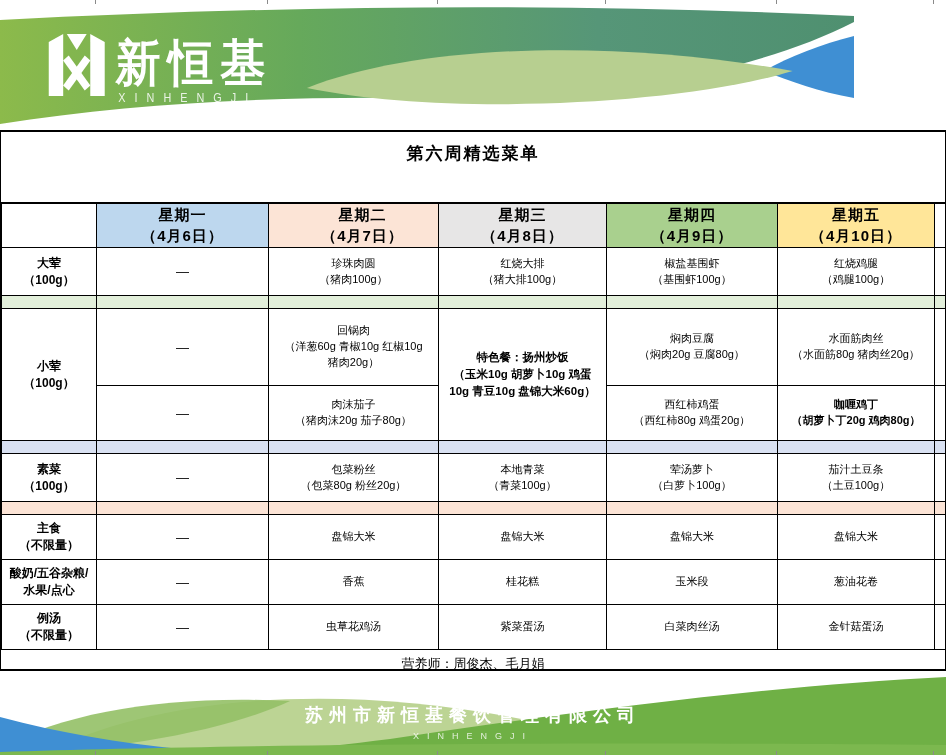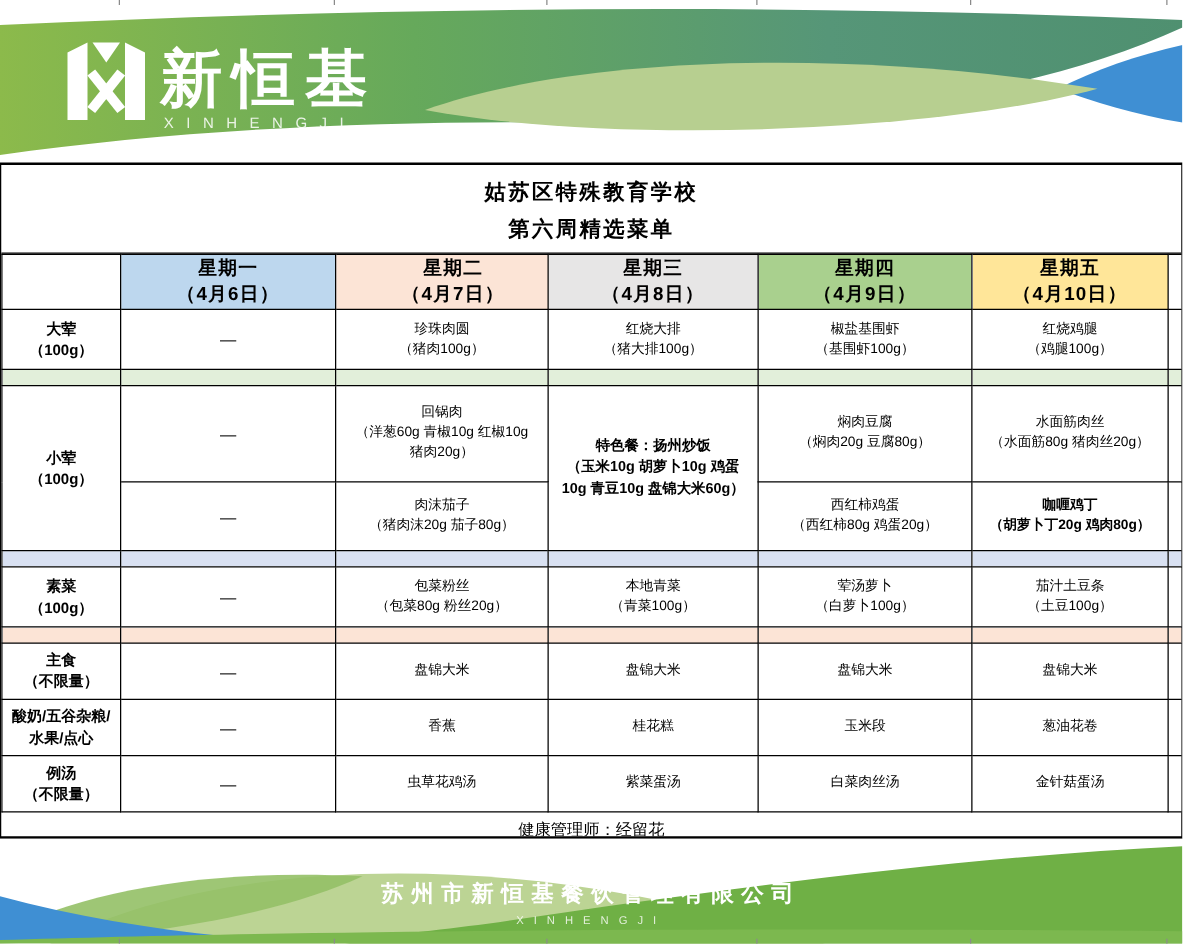--- a/index.html
+++ b/index.html
@@ -1,21 +1,21 @@
 <!DOCTYPE html>
 <html><head>
 <meta charset="utf-8">
 <style>
   * { margin:0; padding:0; box-sizing:border-box; }
   html,body { width:946px; height:755px; overflow:hidden; background:#fff;
     font-family:"Liberation Sans","DejaVu Sans",sans-serif; color:#000; }
   body { position:relative; }
 
   
-  .banner { position:absolute; top:0; left:0; width:946px; height:130px; background:#fff; }
+  .banner { position:absolute; top:0; left:0; width:854px; height:130px; background:#fff; }
   .banner svg { width:100%; height:100%; display:block; }
 
   
   .sheet { position:absolute; top:130px; left:0; width:946px; height:541px;
     border-top:2px solid #000; border-bottom:2px solid #000;
     border-left:1px solid #000; border-right:1px solid #000; overflow:hidden; background:#fff; }
 
   .title-block { height:71px; border-bottom:1px solid #000; text-align:center;
     font-weight:700; font-size:17px; line-height:1.75; padding-top:7px; letter-spacing:2px; }
 
@@ -62,21 +62,20 @@
       <path d="M19,26 L43,56" stroke="#fff" stroke-width="8"></path>
       <path d="M43,26 L19,56" stroke="#fff" stroke-width="8"></path>
     </g>
     <text x="128" y="80" font-size="50" font-weight="700" fill="#ffffff" letter-spacing="8">新恒基</text>
     <text x="131" y="102" font-size="12" fill="#ffffff" opacity="0.85" letter-spacing="10">XINHENGJI</text>
   </svg>
 </div>
 
 <div class="sheet">
   <div class="title-block">
-    <div>姑苏区特殊教育学校</div>
     <div>第六周精选菜单</div>
   </div>
 
   <table id="menu-table">
     <colgroup id="menu-cols">
         <col style="width: 95px;">
         <col style="width: 172px;">
         <col style="width: 170px;">
         <col style="width: 168px;">
         <col style="width: 171px;">
@@ -206,20 +205,21 @@
           <td class="dish">虫草花鸡汤</td>
           <td class="dish">紫菜蛋汤</td>
           <td class="dish">白菜肉丝汤</td>
           <td class="dish">金针菇蛋汤</td>
           <td class="edge-cell"></td>
         </tr>
       </tbody>
   </table>
 
   <div class="notes">
+    <div>营养师：周俊杰、毛月娟</div>
     <div>健康管理师：经留花</div>
   </div>
 </div>
 
 <div class="footer">
   <svg viewBox="0 0 946 84" preserveAspectRatio="none">
     <path d="M40,84 C180,12 420,6 660,84 Z" fill="#BCD494"></path>
     <path d="M0,76 C70,40 170,24 290,30 C230,58 130,78 0,84 Z" fill="#93C066" opacity="0.9"></path>
     <path d="M946,6 C780,14 590,38 390,68 C350,73 310,78 260,81 L280,84 L946,84 Z" fill="#6FB045"></path>
     <path d="M0,46 C60,62 120,72 180,78 C120,82 55,83 0,81 Z" fill="#3F8FD3"></path>

